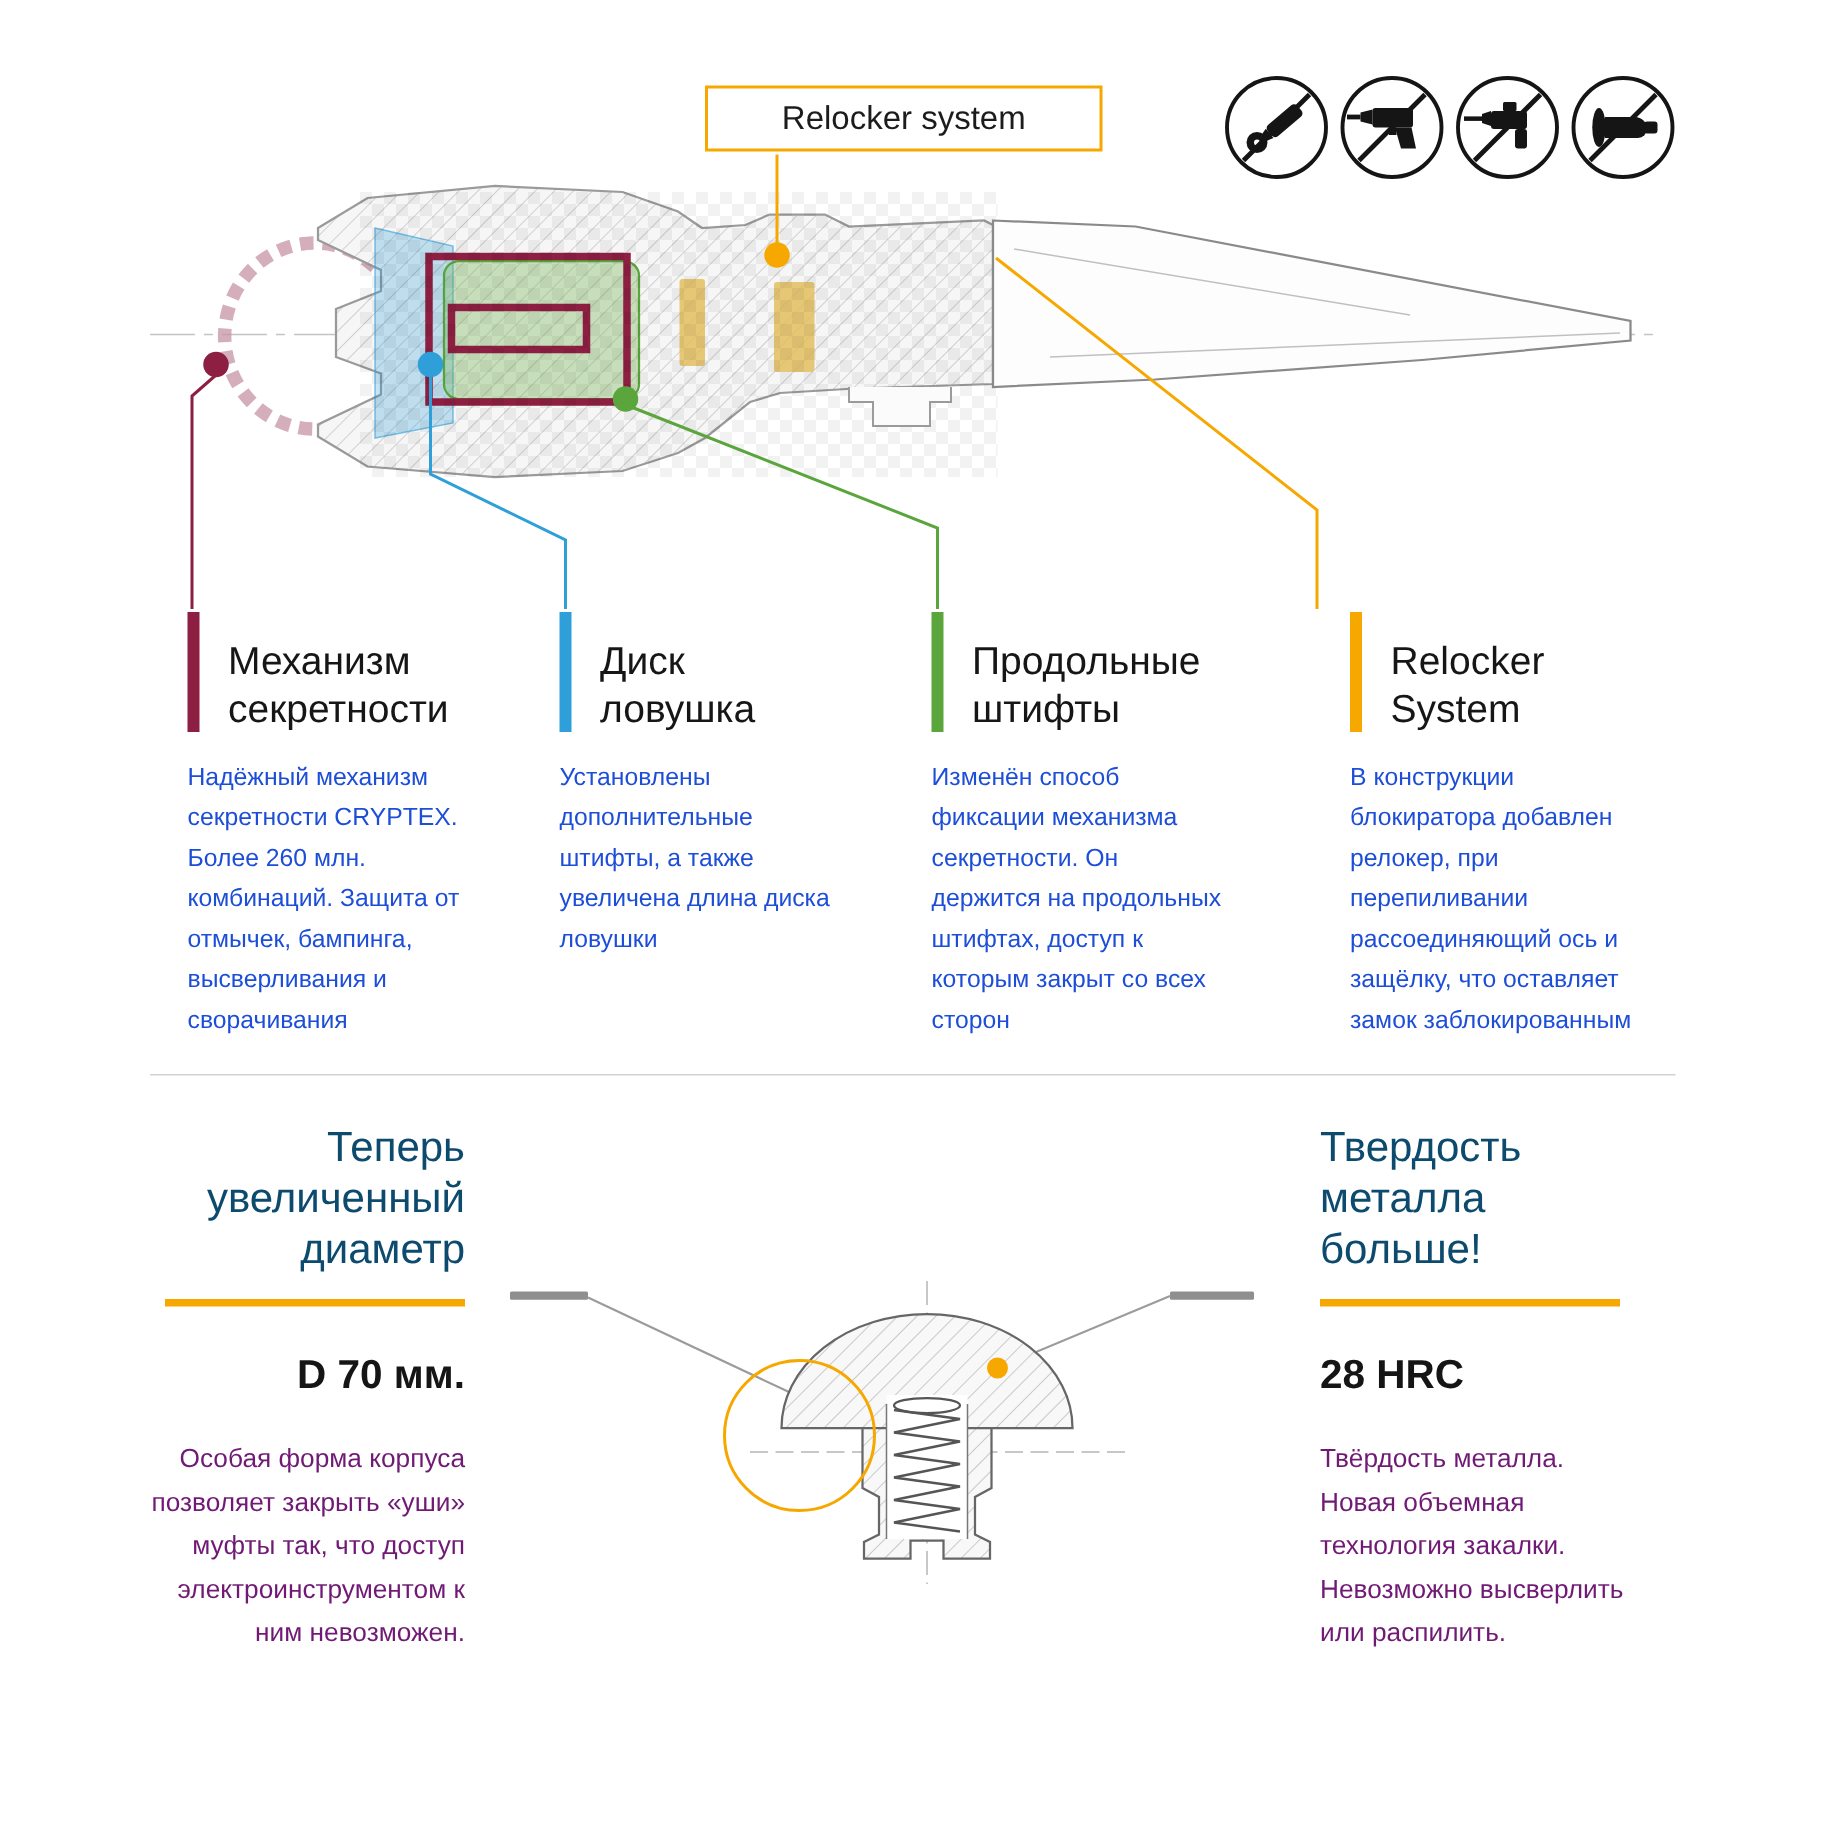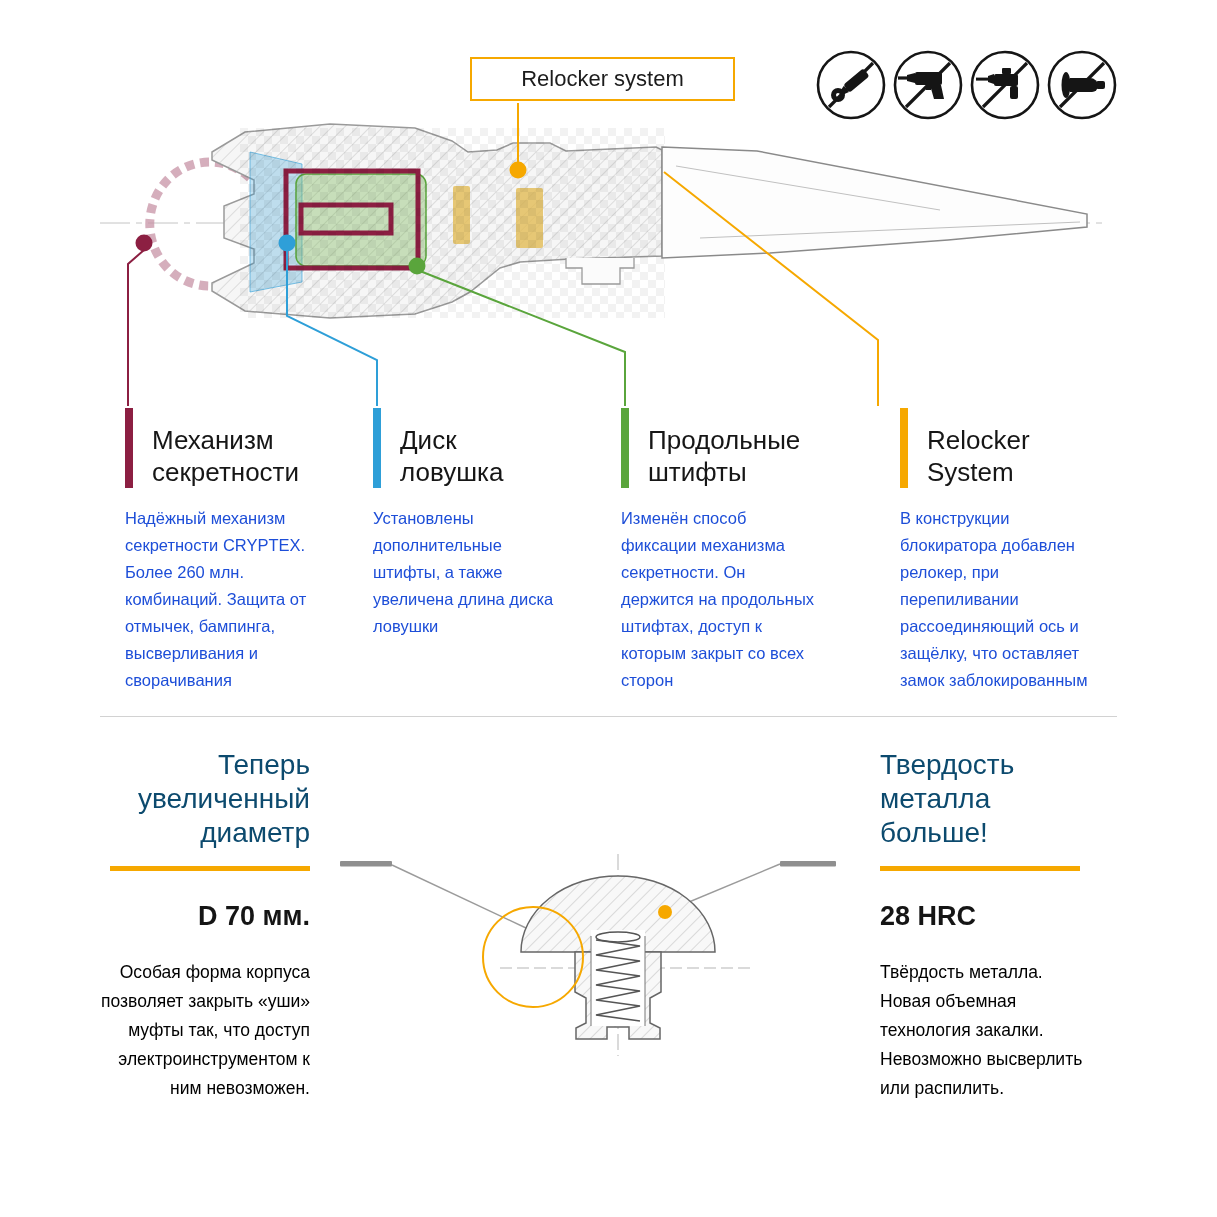--- a/index.html
+++ b/index.html
@@ -25,21 +25,21 @@
   .bar-green{background:#5AA53C;}  .bar-yellow{background:#F6A800;}
 
   .divider{position:absolute;left:100px;top:716px;width:1017px;height:1px;background:#d2d2d2;}
 
   .feature{position:absolute;top:748px;}
   .feature h2{margin:0;font-size:28px;line-height:34px;font-weight:400;
     color:#0c4a6e;white-space:pre-line;}
   .feature .accent-bar{width:200px;height:5px;background:#F6A800;margin-top:16px;}
   .feature .value{margin-top:30px;font-size:27px;font-weight:700;color:#151515;}
   .feature p{margin:26px 0 0;font-size:17.5px;line-height:29px;
-    color:#000000;white-space:pre-line;}
+    color:#701a75;white-space:pre-line;}
   .feature.left{left:50px;width:260px;text-align:right;}
   .feature.left .accent-bar{margin-left:auto;}
   .feature.right{left:880px;width:250px;text-align:left;}
 </style>
 </head>
 <body>
 
 <div class="page">
 
   <svg class="top-svg" width="1217" height="410" viewBox="0 0 1217 410">

